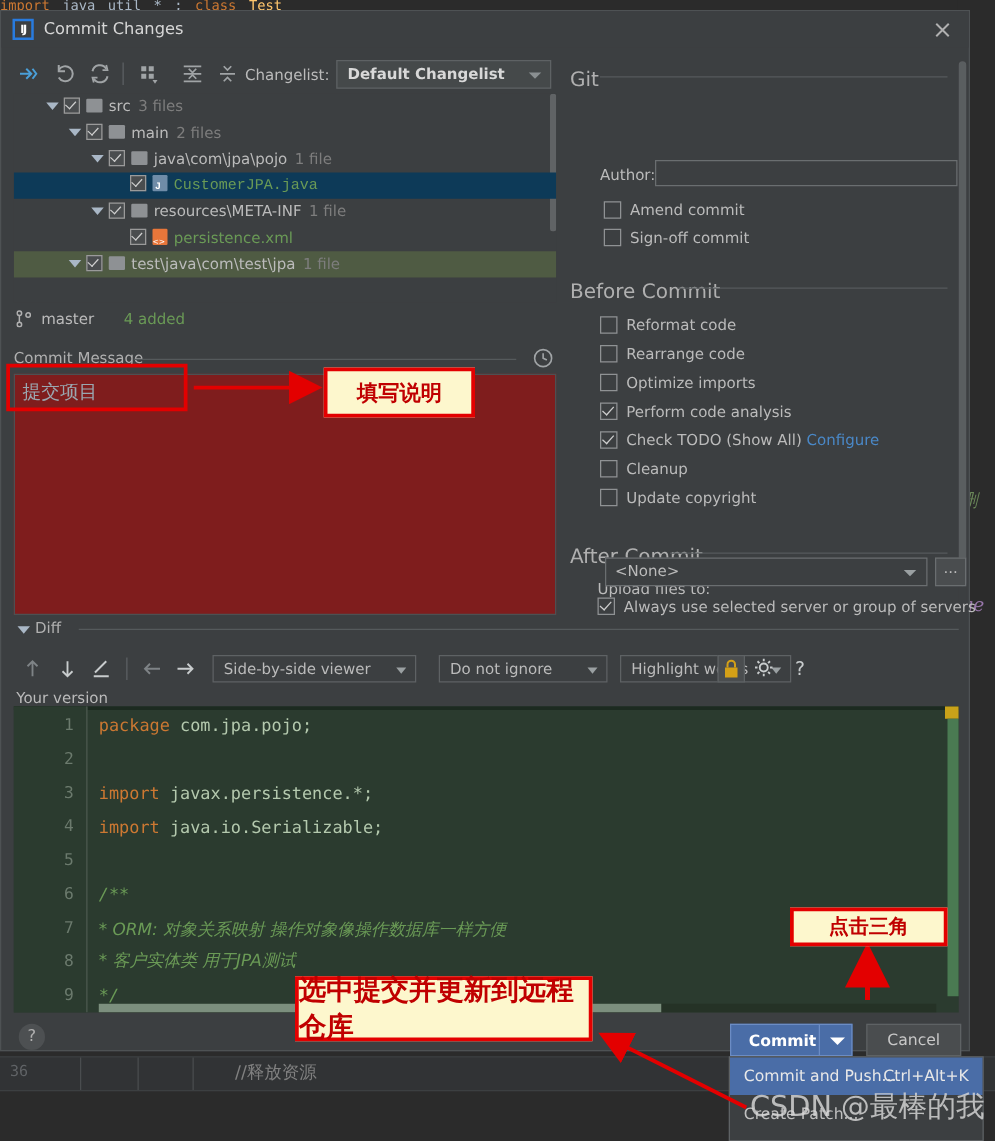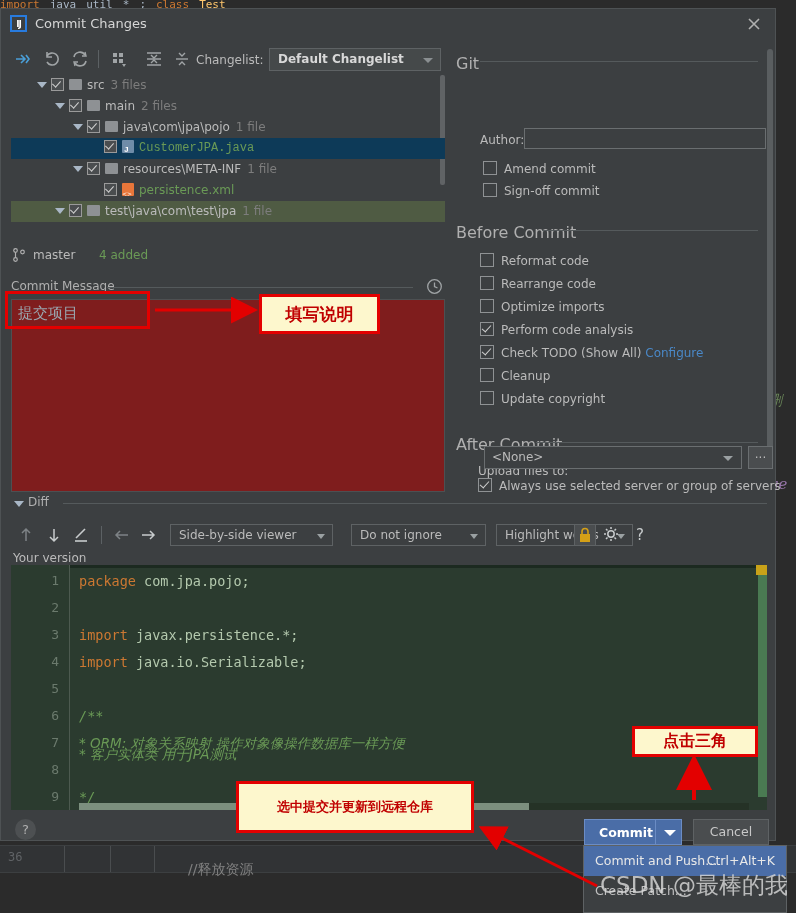--- a/index.html
+++ b/index.html
@@ -23,21 +23,21 @@
      font-style:italic;font-size:15px;white-space:nowrap;}
   #bg-bottom{position:absolute;left:0;bottom:0;width:796px;height:85px;background:#2b2b2b;}
   #bg-bottom-row{position:absolute;left:0;top:17px;width:796px;height:26px;background:#313335;
      border-top:1px solid #3c3f41;border-bottom:1px solid #3c3f41;}
   #bg-bottom-row .ln{position:absolute;left:8px;top:4px;color:#606366;
      font-family:"DejaVu Sans Mono","Liberation Mono",monospace;font-size:12px;}
   #bg-bottom-row .sep1{position:absolute;left:64px;top:0;width:1px;height:26px;background:#4a4d4f;}
   #bg-bottom-row .sep2{position:absolute;left:110px;top:0;width:1px;height:26px;background:#4a4d4f;}
   #bg-bottom-row .sep3{position:absolute;left:154px;top:0;width:1px;height:26px;background:#4a4d4f;}
   #bg-bottom-row .cmt{position:absolute;left:188px;top:3px;color:#808080;font-size:14px;
-     font-family:"DejaVu Sans","Liberation Sans",sans-serif;margin-top:12px;}
+     font-family:"DejaVu Sans","Liberation Sans",sans-serif;}
   #bg-bottom-faint{position:absolute;left:270px;top:0;color:#55585a;font-size:12px;}
 
   
   #dialog{position:absolute;left:0;top:8px;width:776px;height:833px;background:#3c3f41;
      border:1px solid #4e5254;box-sizing:border-box;}
   #titlebar{position:relative;height:29px;background:#3c3f41;}
   #app-icon{position:absolute;left:9px;top:6px;width:17px;height:17px;border:2px solid #287bde;
      box-sizing:border-box;background:#3c3f41;color:#ffffff;font-size:9px;font-weight:bold;
      text-align:center;line-height:14px;letter-spacing:-1px;}
   #title-text{position:absolute;left:34px;top:7px;font-size:13px;color:#d6d6d6;}
@@ -185,21 +185,21 @@
      z-index:40;white-space:nowrap;font-family:"DejaVu Sans","Liberation Sans",sans-serif;}
 
   
   .anno{position:absolute;background:#fdf7cd;border:3px solid #e30000;color:#c00000;
      font-weight:bold;z-index:50;box-sizing:border-box;
      font-family:"DejaVu Sans","Liberation Sans",sans-serif;display:flex;
      align-items:center;justify-content:center;}
   #anno-box-cm{position:absolute;left:5px;top:291px;width:145px;height:38px;border:3px solid #e30000;
      box-sizing:border-box;z-index:49;}
   #anno-fill{left:259px;top:294px;width:121px;height:40px;font-size:17px;}
-  #anno-select{left:236px;top:781px;width:238px;height:52px;font-size:13px;}
+  #anno-select{left:236px;top:781px;width:238px;height:52px;font-size:22px;}
   #anno-tri{left:632px;top:726px;width:126px;height:31px;font-size:16px;}
   svg.arrow-layer{position:absolute;left:0;top:0;width:796px;height:913px;z-index:48;pointer-events:none;}
 </style>
 </head>
 <body>
 
 <div id="bg-ide">
   <div id="bg-top-code">
     <span style="color:#cc7832">import</span><span style="color:#a9b7c6">java</span><span style="color:#a9b7c6">util</span><span style="color:#a9b7c6">*</span><span style="color:#a9b7c6">;</span><span style="color:#cc7832">class</span><span style="color:#ffc66d">Test</span>
   </div>
@@ -481,21 +481,21 @@
       <span class="lnum" style="top:170px">7</span>
       <span class="lnum" style="top:197px">8</span>
       <span class="lnum" style="top:224px">9</span>
     </div>
 
     <div class="cline" style="top:8px"><span class="kw">package</span><span class="pl"> com.jpa.pojo;</span></div>
     <div class="cline" style="top:62px"><span class="kw">import</span><span class="pl"> javax.persistence.*;</span></div>
     <div class="cline" style="top:89px"><span class="kw">import</span><span class="pl"> java.io.Serializable;</span></div>
     <div class="cline cm" style="top:143px">/**</div>
     <div class="cline cm" style="top:170px;font-family:'DejaVu Sans','Liberation Sans',sans-serif"> * ORM:  对象关系映射    操作对象像操作数据库一样方便</div>
-    <div class="cline cm" style="top:181px;font-family:'DejaVu Sans','Liberation Sans',sans-serif"> * 客户实体类      用于JPA测试</div>
+    <div class="cline cm" style="top:195px;font-family:'DejaVu Sans','Liberation Sans',sans-serif"> * 客户实体类      用于JPA测试</div>
     <div class="cline cm" style="top:224px"> */</div>
 
     <div id="code-marker"></div>
     <div id="code-vscroll"></div>
     <div id="code-hscroll">
         <div id="code-hthumb"></div>
       </div>
   </div>
 
   <div id="help-btn">?</div>

